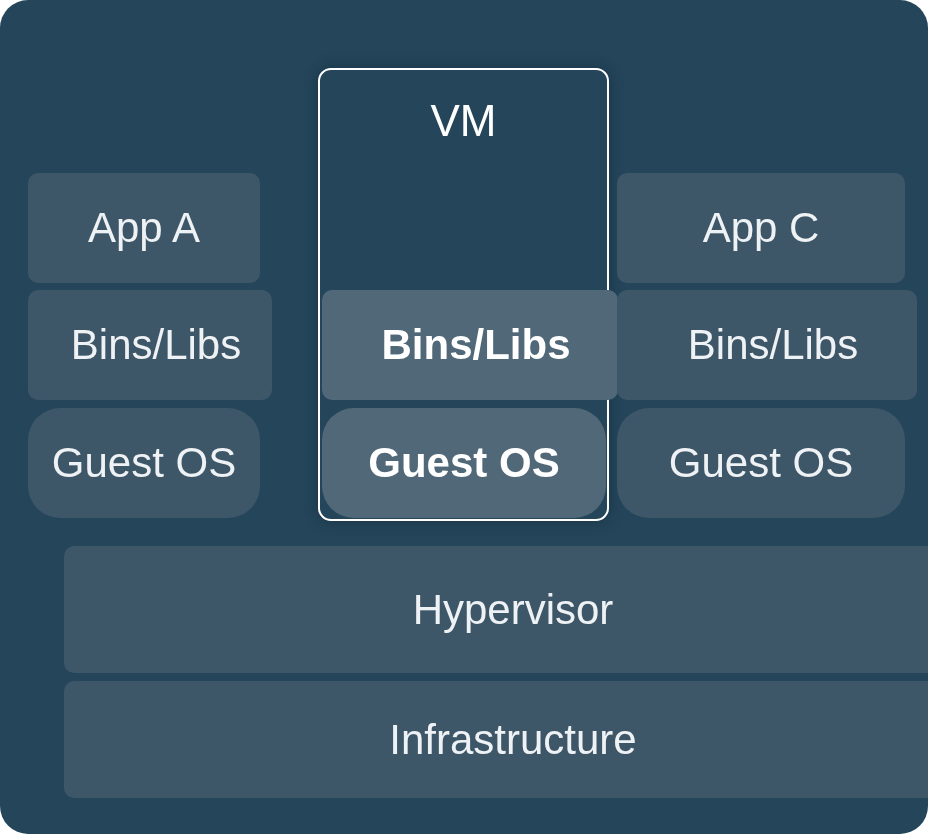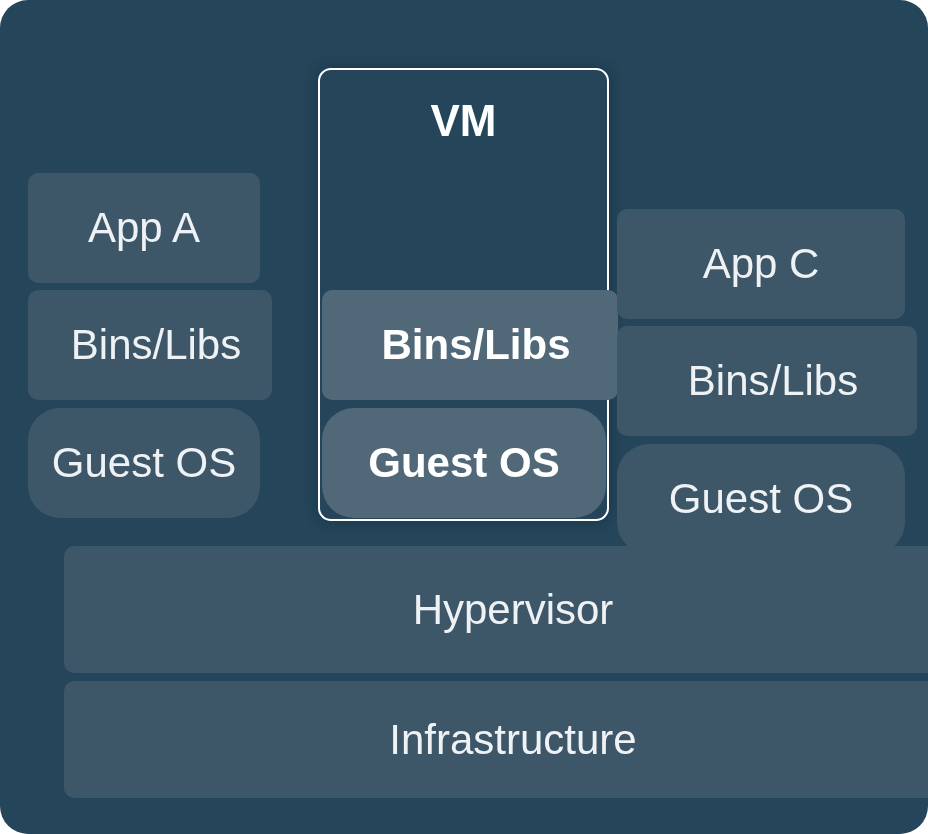--- a/index.html
+++ b/index.html
@@ -26,37 +26,37 @@
     border-radius: 13px;
     box-sizing: border-box;
     box-shadow: 0 0 14px rgba(8, 24, 34, 0.35);
   }
   .vm-box-header {
     height: 102px;
     display: flex;
     align-items: center;
     justify-content: center;
     font-size: 44px;
-    font-weight: 700;
+    font-weight: 400;
     color: var(--text-bold, #ffffff);
   }
   .cell {
     position: absolute;
     background: var(--cell-bg, #3d5668);
     border-radius: 10px;
     display: flex;
     align-items: center;
     justify-content: center;
     font-size: 42px;
     font-weight: 400;
     color: var(--text, #eef2f4);
   }
   .col-l { left: 28px;  width: 232px; }
   .col-m { left: 322px; width: 284px; }
-  .col-r { left: 617px; width: 288px; margin-top: 36px; }
+  .col-r { left: 617px; width: 288px; }
   .row-0 { top: 173px; height: 110px; }
   .row-1 { top: 290px; height: 110px; padding-left: 12px; }
   .row-2 { top: 408px; height: 110px; border-radius: 32px; }
   .cell.highlight {
     background: var(--highlight-cell-bg, #516879);
     font-weight: 700;
     color: var(--text-bold, #ffffff);
   }
   .layer {
     position: absolute;

